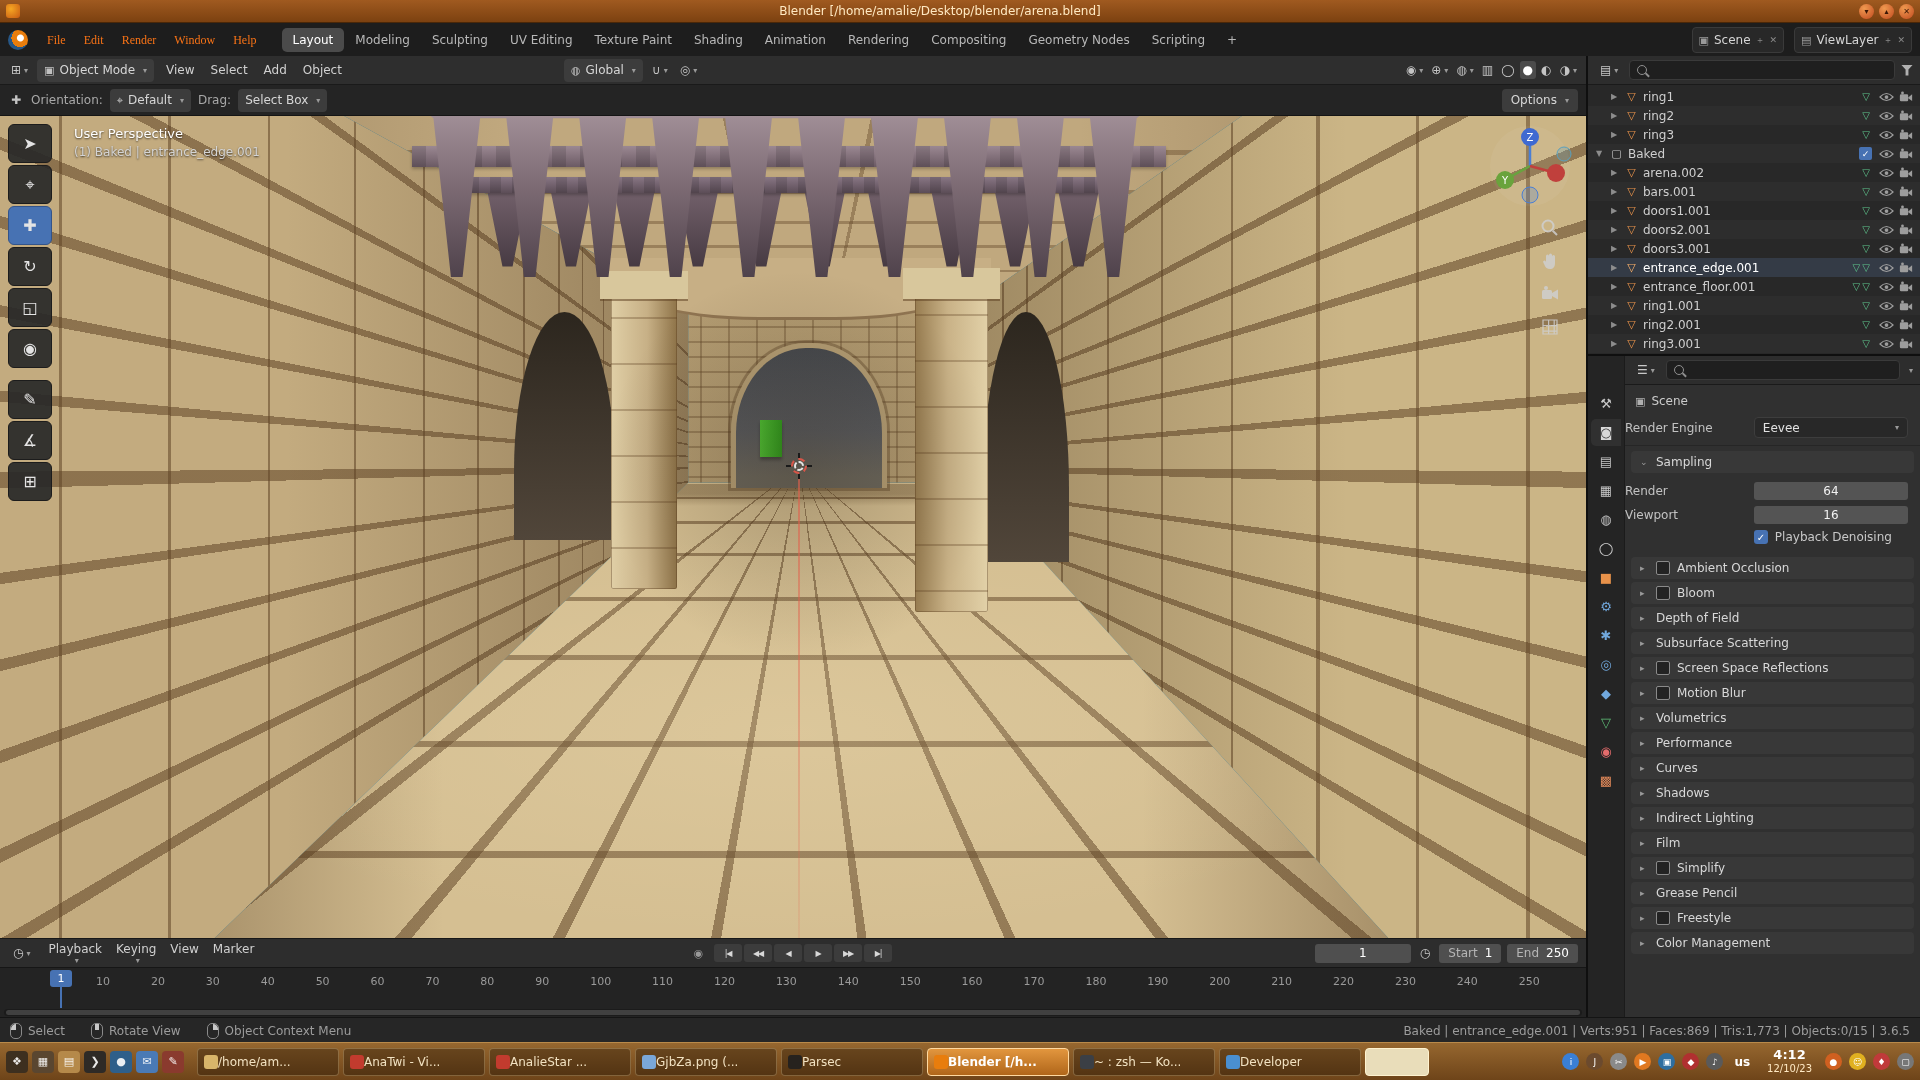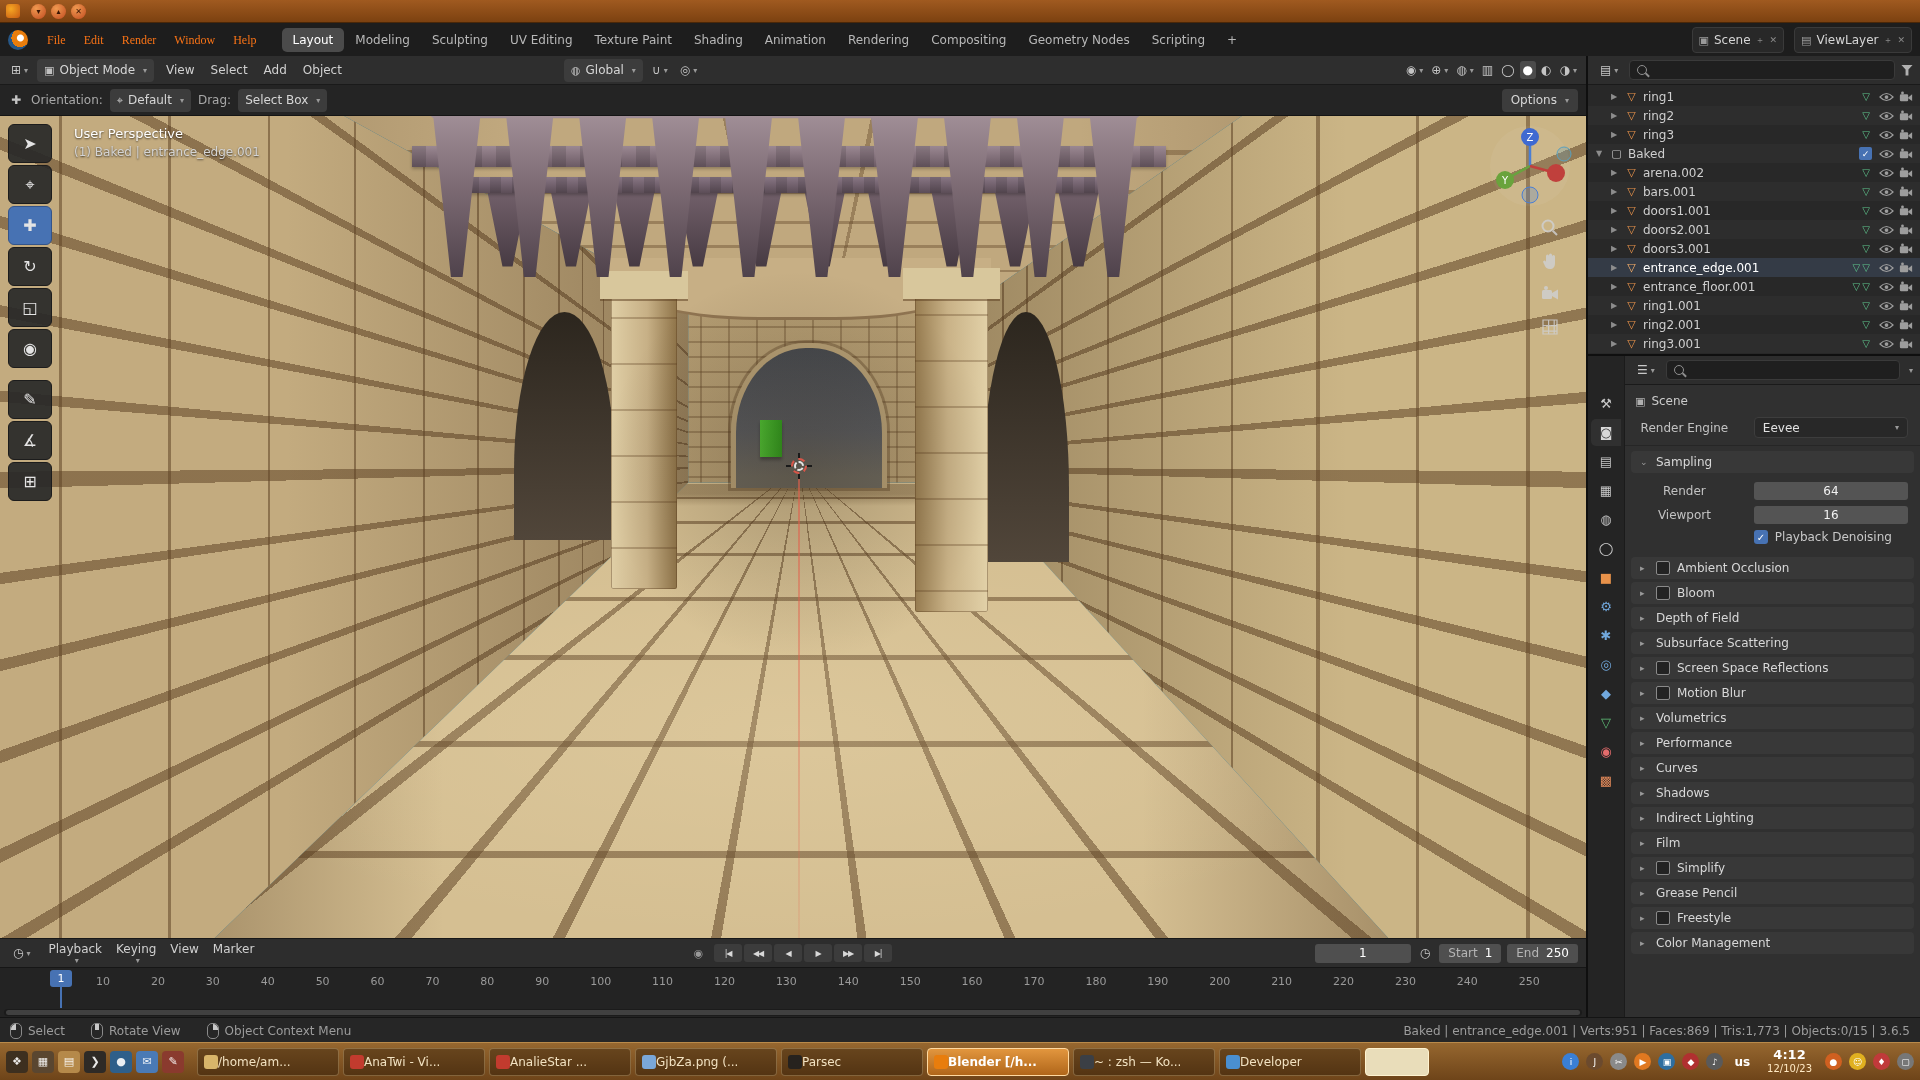--- a/index.html
+++ b/index.html
@@ -157,21 +157,21 @@
 
   .props{flex:1;display:flex;min-height:0;}
   .props-tabs{width:36px;background:#242424;border-right:1px solid #1b1b1b;display:flex;flex-direction:column;align-items:center;padding-top:34px;gap:2px;}
   .ptab{width:30px;height:27px;display:flex;align-items:center;justify-content:center;border-radius:5px 0 0 5px;font-size:13px;}
   .ptab.active{background:#303030;}
   .props-main{flex:1;display:flex;flex-direction:column;min-width:0;background:#303030;}
   .props-body{flex:1;overflow:hidden;padding:4px 0;}
   .pp-breadcrumb{display:flex;align-items:center;gap:6px;padding:5px 10px;color:#cccccc;}
   .pp-bc-icon{color:#b0b0b0;font-size:11px;}
   .pp-row{display:flex;align-items:center;padding:2px 12px 2px 0;margin:2px 0;}
-  .pp-label{flex:0 0 42%;text-align:center;color:#c2c2c2;padding-right:10px;}
+  .pp-label{flex:0 0 42%;text-align:left;color:#c2c2c2;padding-right:10px;}
   .pp-dd{flex:1;display:flex;align-items:center;background:#282828;border:1px solid #3d3d3d;border-radius:4px;height:19px;padding:0 8px;color:#e2e2e2;}
   .pp-dd .caret{margin-left:auto;}
   .pp-field{flex:1;background:#545454;border-radius:3px;height:18px;display:flex;align-items:center;justify-content:center;color:#f2f2f2;}
   .pp-check-wrap{flex:1;display:flex;align-items:center;gap:7px;}
   .pp-check{width:14px;height:14px;border-radius:3px;background:#4772b3;color:#fff;font-size:10px;display:flex;align-items:center;justify-content:center;}
   .pp-check-label{color:#c8c8c8;}
   .pp-sep{height:1px;background:#262626;margin:5px 0;}
   .pp-section{display:flex;align-items:center;gap:7px;background:#383838;border-radius:4px;margin:3px 6px;padding:4px 9px;color:#d8d8d8;}
   .pp-caret{color:#9a9a9a;font-size:9px;width:9px;}
   .pp-box{width:12px;height:12px;border:1px solid #8a8a8a;border-radius:2px;background:#232323;}
@@ -227,20 +227,21 @@
   .clock .tm{color:#fff;font-size:13px;font-weight:bold;}
   .clock .dt{color:#ffe9c4;font-size:10px;}
 </style>
 </head>
 <body>
 
 <div id="app">
 
   <div class="titlebar">
     <span class="tb-appicon"></span>
+    <span class="tb-title">Blender [/home/amalie/Desktop/blender/arena.blend]</span>
     <span style="display:flex">
       <span class="tbb">▾</span>
         <span class="tbb">▴</span>
         <span class="tbb">✕</span>
     </span>
   </div>
 
   <div class="topbar">
     <span class="blender-logo"></span>
     <div class="menus">

